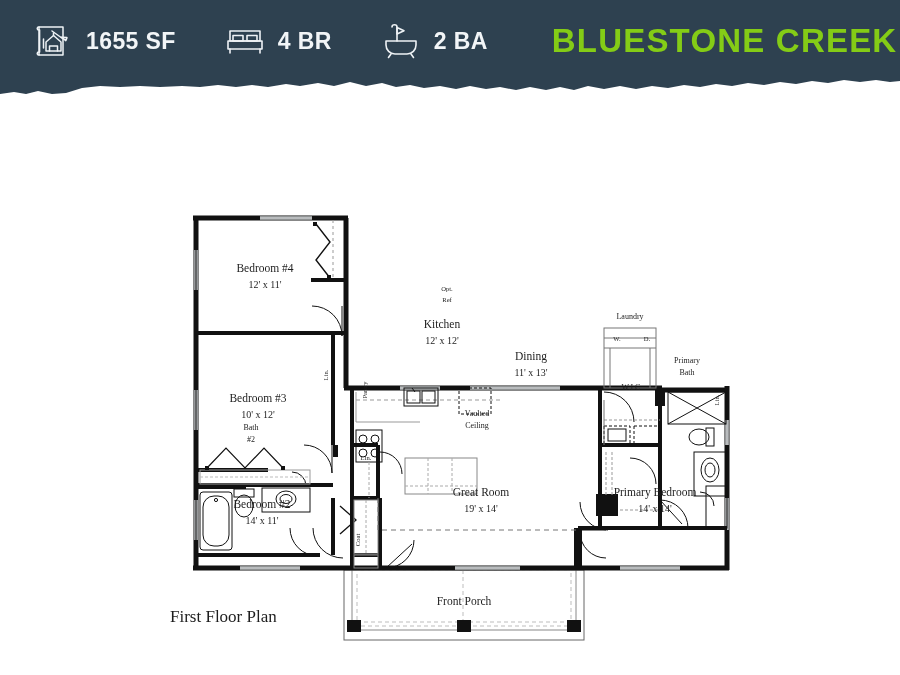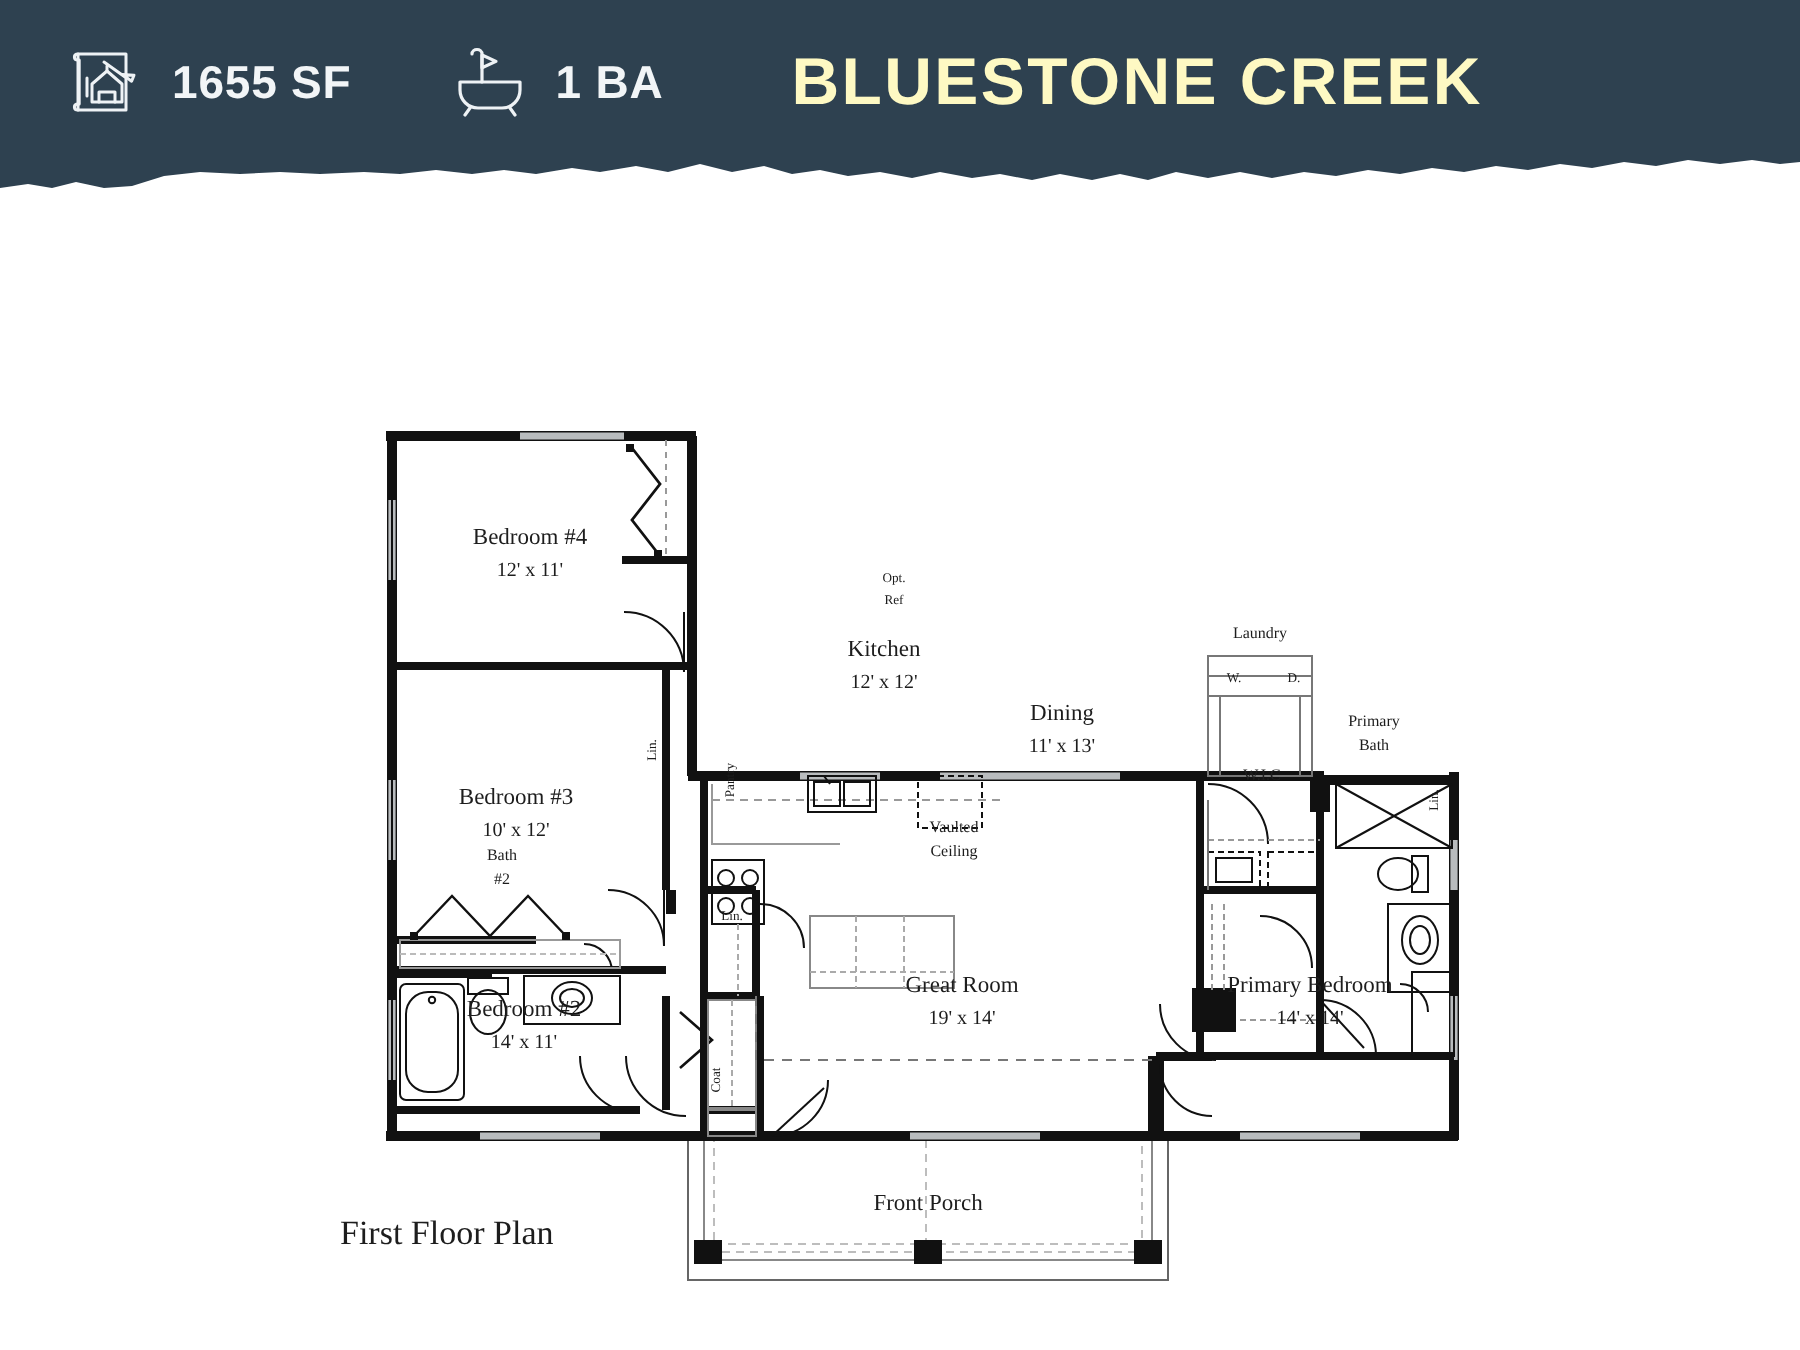--- a/index.html
+++ b/index.html
@@ -24,21 +24,21 @@
   .torn{position:absolute;left:0;bottom:0;width:900px;height:26px;display:block;}
   .stat{display:flex;align-items:center;margin-right:46px;}
   .stat .ico{display:block;margin-right:10px;}
   .stat .txt{
     color:#f2f5f7;
     font-family:"Liberation Sans", sans-serif;
     font-size:23px;font-weight:600;letter-spacing:.4px;
     white-space:nowrap;
   }
   .brand{
-    color:#fef9c3;
+    color:#84cc16;
     font-family:"Liberation Sans", sans-serif;
     font-size:33px;font-weight:700;letter-spacing:1.2px;
     white-space:nowrap;margin-left:18px;
   }
 
   
   .plan{position:absolute;left:0;top:100px;width:824px;height:575px;}
   svg{display:block;}
   .rm{font-family:"Liberation Serif", serif;fill:#1d1d1d;text-anchor:middle;}
   .rm-name{font-size:11.5px;}
@@ -65,31 +65,43 @@
             <path d="M19.5 33 v-5 h8 v5"></path>
             <path d="M23.5 17.5 v-2.5"></path>
             <path d="M13.5 21 v9"></path>
             <path d="M22 13 l10.5 7.5"></path>
             <path d="M31.2 19.2 l4.6 3.4 l1.2 -3 z"></path>
           </svg>
         </span>
         <span class="txt">1655 SF</span>
       </div>
 
+      <div class="stat">
+        <span class="ico">
+          <svg width="46" height="46" viewBox="0 0 46 46" fill="none" stroke="#eef2f5" stroke-width="1.6" stroke-linecap="round" stroke-linejoin="round">
+            <path d="M8 13 h30 v10 h-30 z"></path>
+            <path d="M11 17.5 h10 v5.5 h-10 z"></path>
+            <path d="M25 17.5 h10 v5.5 h-10 z"></path>
+            <path d="M6 23 h34 v8 h-34 z"></path>
+            <path d="M8 31 v4 M38 31 v4"></path>
+          </svg>
+        </span>
+        <span class="txt">4 BR</span>
+      </div>
 
       <div class="stat">
         <span class="ico">
           <svg width="46" height="46" viewBox="0 0 46 46" fill="none" stroke="#eef2f5" stroke-width="1.6" stroke-linecap="round" stroke-linejoin="round">
             <path d="M14 9 c0 -3 5 -3 5 0 v14"></path>
             <path d="M19 9.5 l7 3.2 l-7 3.2 z"></path>
             <path d="M8 23 h30 v4 c0 5 -4 9 -9 9 h-12 c-5 0 -9 -4 -9 -9 z"></path>
             <path d="M13 36 l-2.5 3.5 M33 36 l2.5 3.5"></path>
           </svg>
         </span>
-        <span class="txt">1 BA</span>
+        <span class="txt">2 BA</span>
       </div>
 
       <div class="brand">BLUESTONE CREEK</div>
     </div>
 
     <svg class="torn" viewBox="0 0 900 26" preserveAspectRatio="none">
       <path fill="#ffffff" d="M0,26 L0,20 L14,18 L26,20 L38,17 L52,20 L66,19 L82,14 L100,12 L120,13 L140,12
         L160,13 L182,12 L200,13 L218,11 L236,13 L252,11 L268,13 L286,10 L300,12 L318,9 L334,12
         L350,8 L366,12 L382,9 L396,13 L410,11 L424,14 L440,12 L456,15 L470,12 L486,15 L500,13
         L516,16 L530,13 L546,16 L560,13 L574,16 L588,12 L604,15 L620,12 L636,15 L652,12 L668,14

